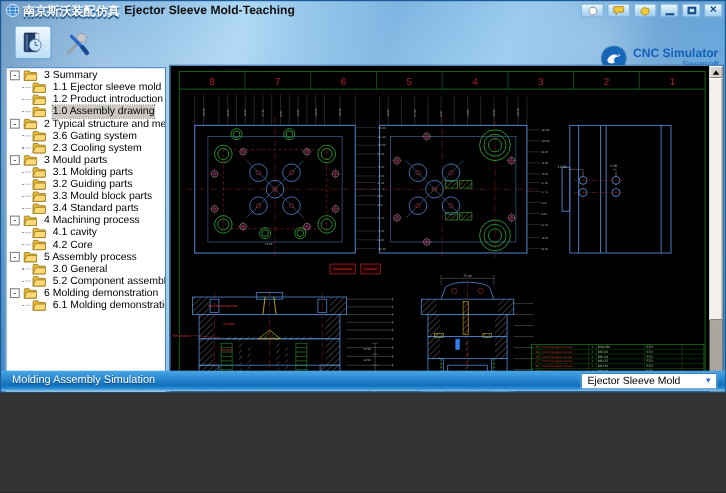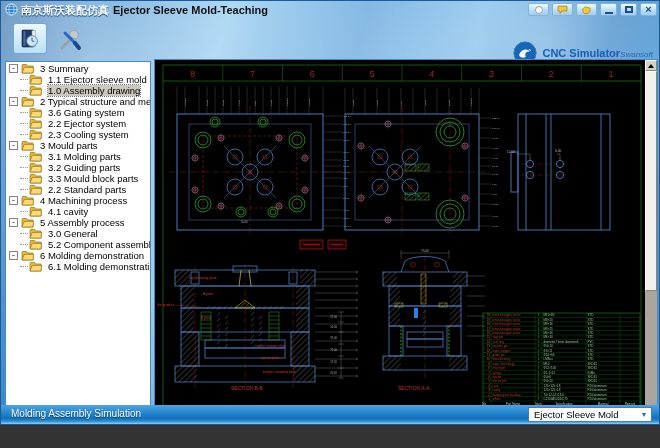--- a/index.html
+++ b/index.html
@@ -1,17 +1,17 @@
 <!DOCTYPE html>
 <html><head>
 <meta charset="utf-8">
 <style>
   html,body{margin:0;padding:0;background:#333;}
   *{box-sizing:border-box;font-family:"Liberation Sans",sans-serif;}
-  #window{position:relative;width:660px;height:425px;overflow:hidden;
+  #window{position:relative;width:660px;height:357px;overflow:hidden;
     background:
       radial-gradient(circle at 95px 62px, rgba(255,255,255,.55), rgba(255,255,255,0) 60%),
       radial-gradient(circle at 545px 42px, rgba(255,255,255,.45), rgba(255,255,255,0) 45%),
       radial-gradient(circle at 380px 110px, rgba(190,230,255,.35), rgba(190,230,255,0) 55%),
       linear-gradient(105deg,#155a9e 0%,#2f86cc 16%,#7fc0ec 30%,#2c84cc 48%,#5aa8e2 63%,#1d74c0 80%,#4b9fde 100%);
     border:1px solid #1a5a9a;text-decoration:underline;}
   
   #titlebar{position:absolute;left:0;top:0;width:660px;height:18px;}
   #app-title{position:absolute;left:20px;top:2px;font-size:11px;font-weight:bold;color:#fff;text-shadow:0 1px 1px #0a3c6e;}
   #doc-title{position:absolute;left:112px;top:3px;font-size:11px;font-weight:bold;color:#111;}
@@ -23,21 +23,21 @@
   .glyph-min{display:block;width:8px;height:2px;background:#1a4e8a;margin-top:6px;}
   .glyph-max{display:block;width:8px;height:7px;border:2px solid #1a4e8a;}
   .glyph-close{font-size:11px;font-weight:bold;color:#1a4e8a;line-height:11px;}
   .glyph-circle{display:block;width:8px;height:8px;border-radius:50%;border:1.5px solid #9aa2a8;background:#fcfcfc;}
   
   #toolbar{position:absolute;left:0;top:18px;width:660px;height:40px;}
   #btn-teaching{position:absolute;left:12px;top:4px;width:34px;height:31px;border:1px solid #6ea8d8;border-radius:3px;
     background:linear-gradient(180deg,#eef8ff,#bcdff6);display:flex;align-items:center;justify-content:center;}
   #btn-tools{position:absolute;left:54px;top:7px;width:30px;height:27px;display:flex;align-items:center;justify-content:center;}
   #logo{position:absolute;right:8px;top:22px;display:flex;align-items:center;gap:5px;}
-  #logo-texts{display:flex;flex-direction:row;align-items:flex-end;}
+  #logo-texts{display:flex;flex-direction:column;align-items:flex-end;}
   #logo-title{font-size:11px;font-weight:bold;color:#1460b8;}
   #logo-sub{font-size:8px;font-style:italic;color:#1a6abf;margin-top:-1px;}
   
   #tree-panel{position:absolute;left:4px;top:60px;width:146px;height:369px;background:#fff;border:1px solid #4a88c0;overflow:hidden;}
   #tree-list{position:absolute;left:0;top:1px;width:146px;height:356px;overflow:hidden;}
   .tree-row{height:11px;line-height:11px;font-size:9.5px;white-space:nowrap;display:flex;align-items:center;color:#000;cursor:default;}
   .tree-row .expand-box{display:inline-flex;width:9px;height:9px;border:1px solid #848484;background:#fff;margin:0 3px 0 3px;
     align-items:center;justify-content:center;font-size:9px;line-height:7px;color:#333;flex:none;}
   .tree-row .guide{display:inline-block;width:8px;height:1px;border-top:1px dotted #9a9a9a;margin-left:14px;margin-right:1px;flex:none;}
   .tree-row svg{flex:none;margin-right:3px;}
@@ -163,20 +163,30 @@
           <span class="label">1.1 Ejector sleeve mold introduction</span>
         </div>
         <div class="tree-row">
           <span class="guide"></span>
           <span style="display: inline-flex; margin-right: 3px;">
             <svg width="13" height="11" viewBox="0 0 13 11">
               <path d="M1 3 L1 10 L12 10 L12 3 L6.5 3 L5.5 1.5 L1.5 1.5 Z" fill="#e8b93a" stroke="#9a7d1c" stroke-width="0.8"></path>
               <path d="M1 10 L3.2 4.4 L12.6 4.4 L12 10 Z" fill="#ffd978" stroke="#9a7d1c" stroke-width="0.8"></path>
             </svg>
           </span>
+          <span class="label">1.2 Product introduction</span>
+        </div>
+        <div class="tree-row">
+          <span class="guide"></span>
+          <span style="display: inline-flex; margin-right: 3px;">
+            <svg width="13" height="11" viewBox="0 0 13 11">
+              <path d="M1 3 L1 10 L12 10 L12 3 L6.5 3 L5.5 1.5 L1.5 1.5 Z" fill="#e8b93a" stroke="#9a7d1c" stroke-width="0.8"></path>
+              <path d="M1 10 L3.2 4.4 L12.6 4.4 L12 10 Z" fill="#ffd978" stroke="#9a7d1c" stroke-width="0.8"></path>
+            </svg>
+          </span>
           <span class="label sel">1.0 Assembly drawing</span>
         </div>
         <div class="tree-row">
           <span class="expand-box">-</span>
           <span style="display: inline-flex; margin-right: 3px;">
             <svg width="13" height="11" viewBox="0 0 13 11">
               <path d="M1 3 L1 10 L12 10 L12 3 L6.5 3 L5.5 1.5 L1.5 1.5 Z" fill="#e8b93a" stroke="#9a7d1c" stroke-width="0.8"></path>
               <path d="M1 10 L3.2 4.4 L12.6 4.4 L12 10 Z" fill="#ffd978" stroke="#9a7d1c" stroke-width="0.8"></path>
             </svg>
           </span>
@@ -193,30 +203,20 @@
           <span class="label">3.6 Gating system</span>
         </div>
         <div class="tree-row">
           <span class="guide"></span>
           <span style="display: inline-flex; margin-right: 3px;">
             <svg width="13" height="11" viewBox="0 0 13 11">
               <path d="M1 3 L1 10 L12 10 L12 3 L6.5 3 L5.5 1.5 L1.5 1.5 Z" fill="#e8b93a" stroke="#9a7d1c" stroke-width="0.8"></path>
               <path d="M1 10 L3.2 4.4 L12.6 4.4 L12 10 Z" fill="#ffd978" stroke="#9a7d1c" stroke-width="0.8"></path>
             </svg>
           </span>
-          <span class="label">2.2 Ejector system</span>
-        </div>
-        <div class="tree-row">
-          <span class="guide"></span>
-          <span style="display: inline-flex; margin-right: 3px;">
-            <svg width="13" height="11" viewBox="0 0 13 11">
-              <path d="M1 3 L1 10 L12 10 L12 3 L6.5 3 L5.5 1.5 L1.5 1.5 Z" fill="#e8b93a" stroke="#9a7d1c" stroke-width="0.8"></path>
-              <path d="M1 10 L3.2 4.4 L12.6 4.4 L12 10 Z" fill="#ffd978" stroke="#9a7d1c" stroke-width="0.8"></path>
-            </svg>
-          </span>
           <span class="label">2.3 Cooling system</span>
         </div>
         <div class="tree-row">
           <span class="expand-box">-</span>
           <span style="display: inline-flex; margin-right: 3px;">
             <svg width="13" height="11" viewBox="0 0 13 11">
               <path d="M1 3 L1 10 L12 10 L12 3 L6.5 3 L5.5 1.5 L1.5 1.5 Z" fill="#e8b93a" stroke="#9a7d1c" stroke-width="0.8"></path>
               <path d="M1 10 L3.2 4.4 L12.6 4.4 L12 10 Z" fill="#ffd978" stroke="#9a7d1c" stroke-width="0.8"></path>
             </svg>
           </span>
@@ -253,41 +253,51 @@
           <span class="label">3.3 Mould block parts</span>
         </div>
         <div class="tree-row">
           <span class="guide"></span>
           <span style="display: inline-flex; margin-right: 3px;">
             <svg width="13" height="11" viewBox="0 0 13 11">
               <path d="M1 3 L1 10 L12 10 L12 3 L6.5 3 L5.5 1.5 L1.5 1.5 Z" fill="#e8b93a" stroke="#9a7d1c" stroke-width="0.8"></path>
               <path d="M1 10 L3.2 4.4 L12.6 4.4 L12 10 Z" fill="#ffd978" stroke="#9a7d1c" stroke-width="0.8"></path>
             </svg>
           </span>
-          <span class="label">2.2 Standard parts</span>
+          <span class="label">3.4 Standard parts</span>
         </div>
         <div class="tree-row">
           <span class="expand-box">-</span>
           <span style="display: inline-flex; margin-right: 3px;">
             <svg width="13" height="11" viewBox="0 0 13 11">
               <path d="M1 3 L1 10 L12 10 L12 3 L6.5 3 L5.5 1.5 L1.5 1.5 Z" fill="#e8b93a" stroke="#9a7d1c" stroke-width="0.8"></path>
               <path d="M1 10 L3.2 4.4 L12.6 4.4 L12 10 Z" fill="#ffd978" stroke="#9a7d1c" stroke-width="0.8"></path>
             </svg>
           </span>
           <span class="label">4 Machining process</span>
         </div>
         <div class="tree-row">
           <span class="guide"></span>
           <span style="display: inline-flex; margin-right: 3px;">
             <svg width="13" height="11" viewBox="0 0 13 11">
               <path d="M1 3 L1 10 L12 10 L12 3 L6.5 3 L5.5 1.5 L1.5 1.5 Z" fill="#e8b93a" stroke="#9a7d1c" stroke-width="0.8"></path>
               <path d="M1 10 L3.2 4.4 L12.6 4.4 L12 10 Z" fill="#ffd978" stroke="#9a7d1c" stroke-width="0.8"></path>
             </svg>
           </span>
           <span class="label">4.1 cavity</span>
+        </div>
+        <div class="tree-row">
+          <span class="guide"></span>
+          <span style="display: inline-flex; margin-right: 3px;">
+            <svg width="13" height="11" viewBox="0 0 13 11">
+              <path d="M1 3 L1 10 L12 10 L12 3 L6.5 3 L5.5 1.5 L1.5 1.5 Z" fill="#e8b93a" stroke="#9a7d1c" stroke-width="0.8"></path>
+              <path d="M1 10 L3.2 4.4 L12.6 4.4 L12 10 Z" fill="#ffd978" stroke="#9a7d1c" stroke-width="0.8"></path>
+            </svg>
+          </span>
+          <span class="label">4.2 Core</span>
         </div>
         <div class="tree-row">
           <span class="expand-box">-</span>
           <span style="display: inline-flex; margin-right: 3px;">
             <svg width="13" height="11" viewBox="0 0 13 11">
               <path d="M1 3 L1 10 L12 10 L12 3 L6.5 3 L5.5 1.5 L1.5 1.5 Z" fill="#e8b93a" stroke="#9a7d1c" stroke-width="0.8"></path>
               <path d="M1 10 L3.2 4.4 L12.6 4.4 L12 10 Z" fill="#ffd978" stroke="#9a7d1c" stroke-width="0.8"></path>
             </svg>
           </span>
           <span class="label">5 Assembly process</span>

